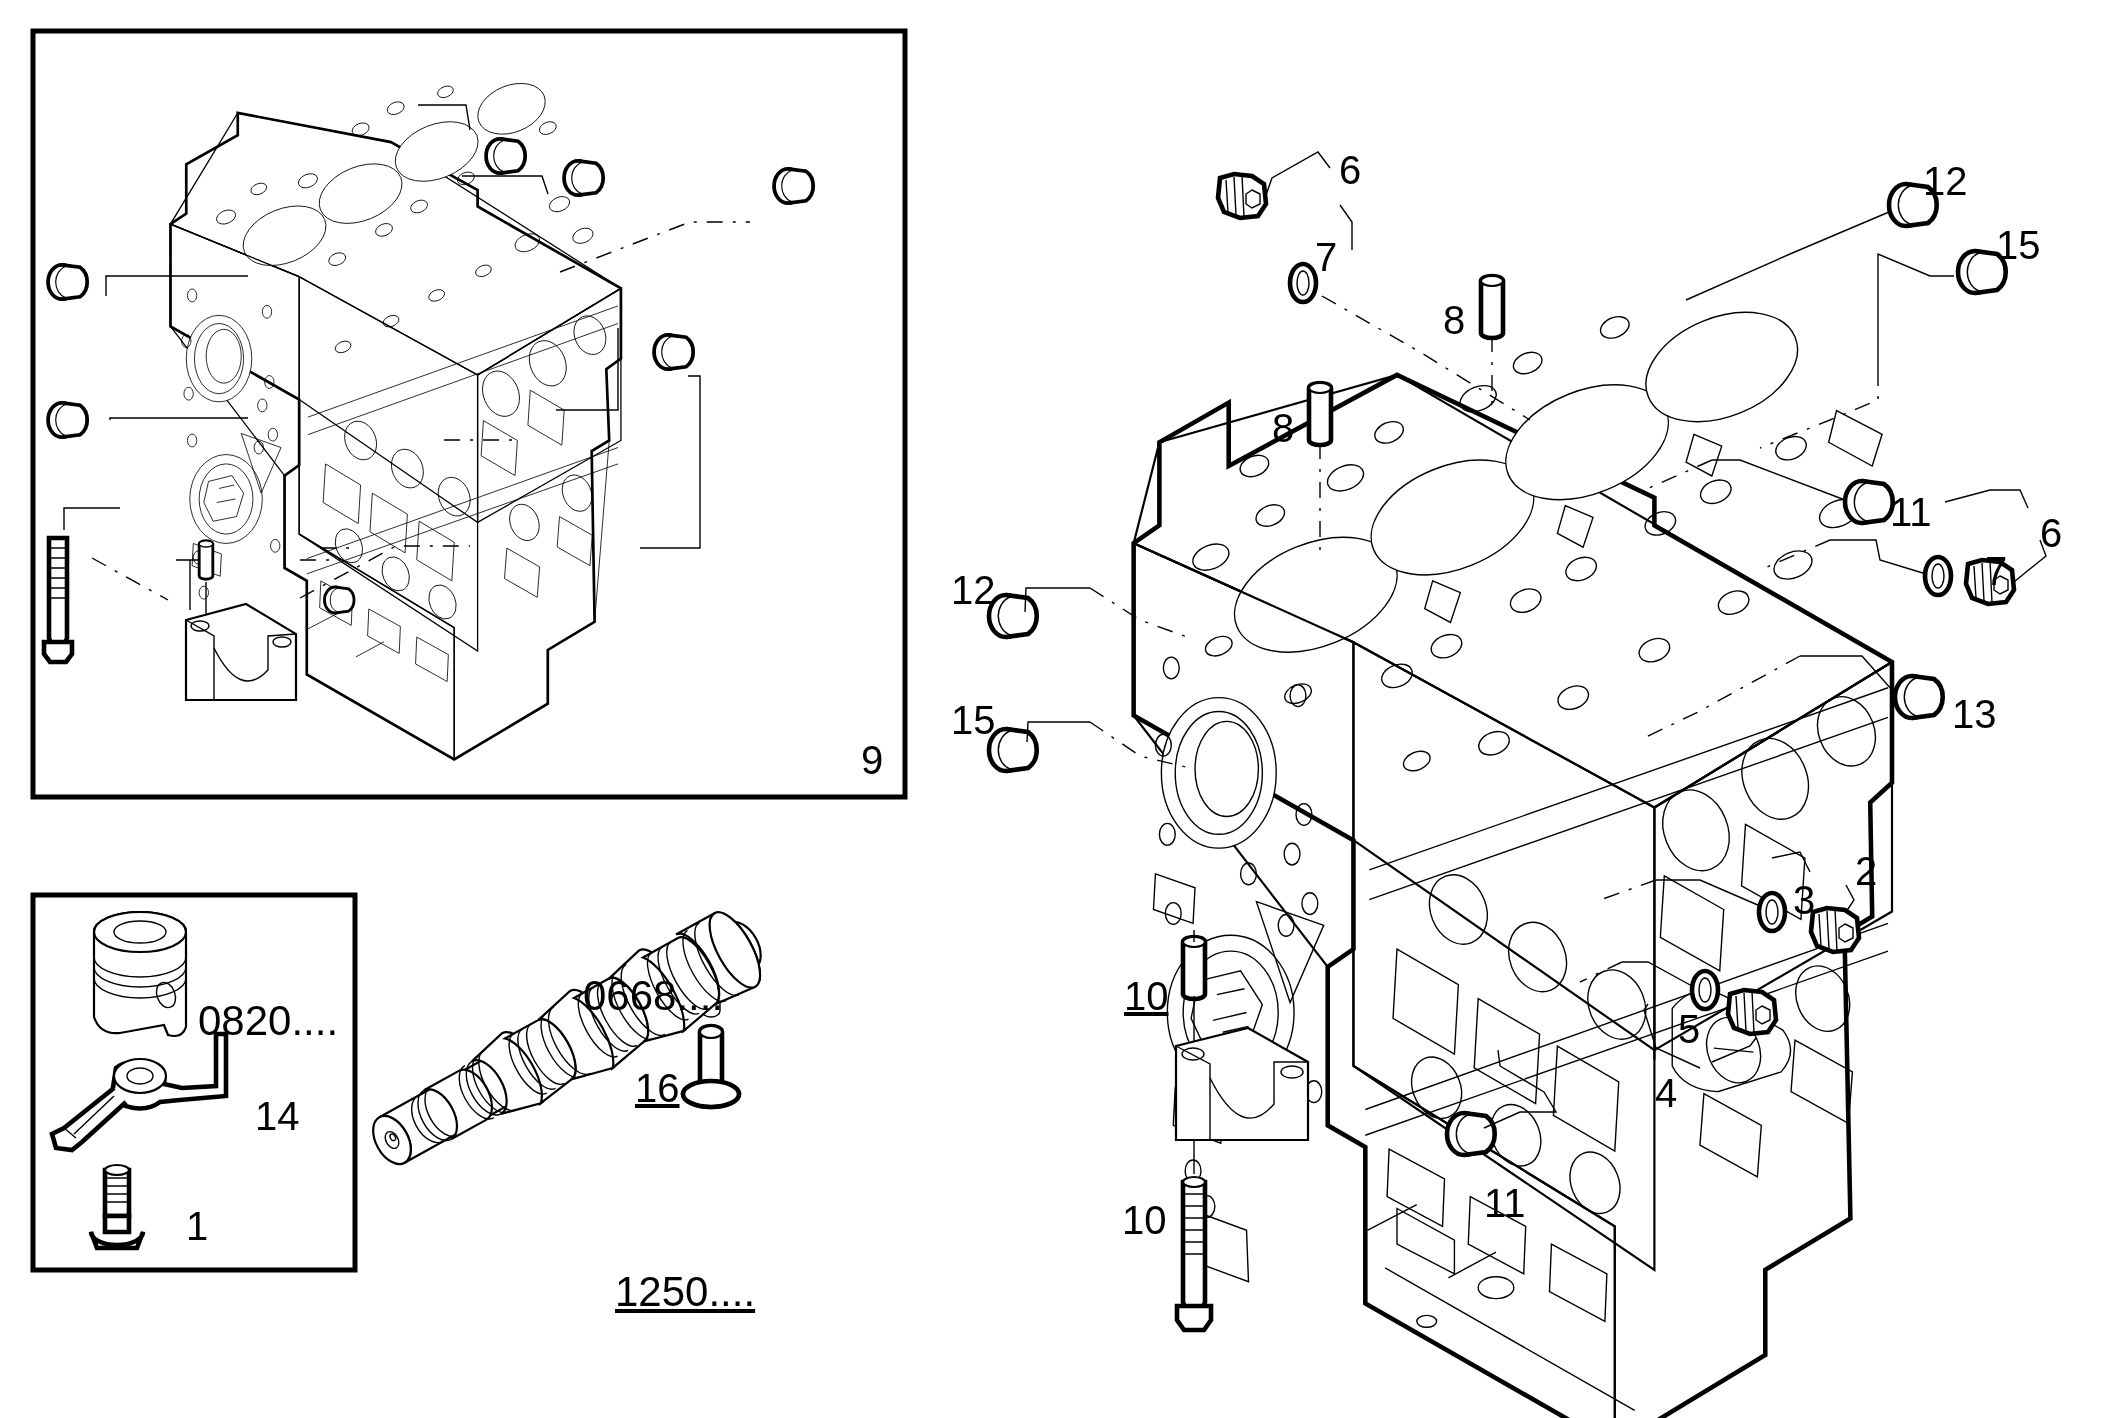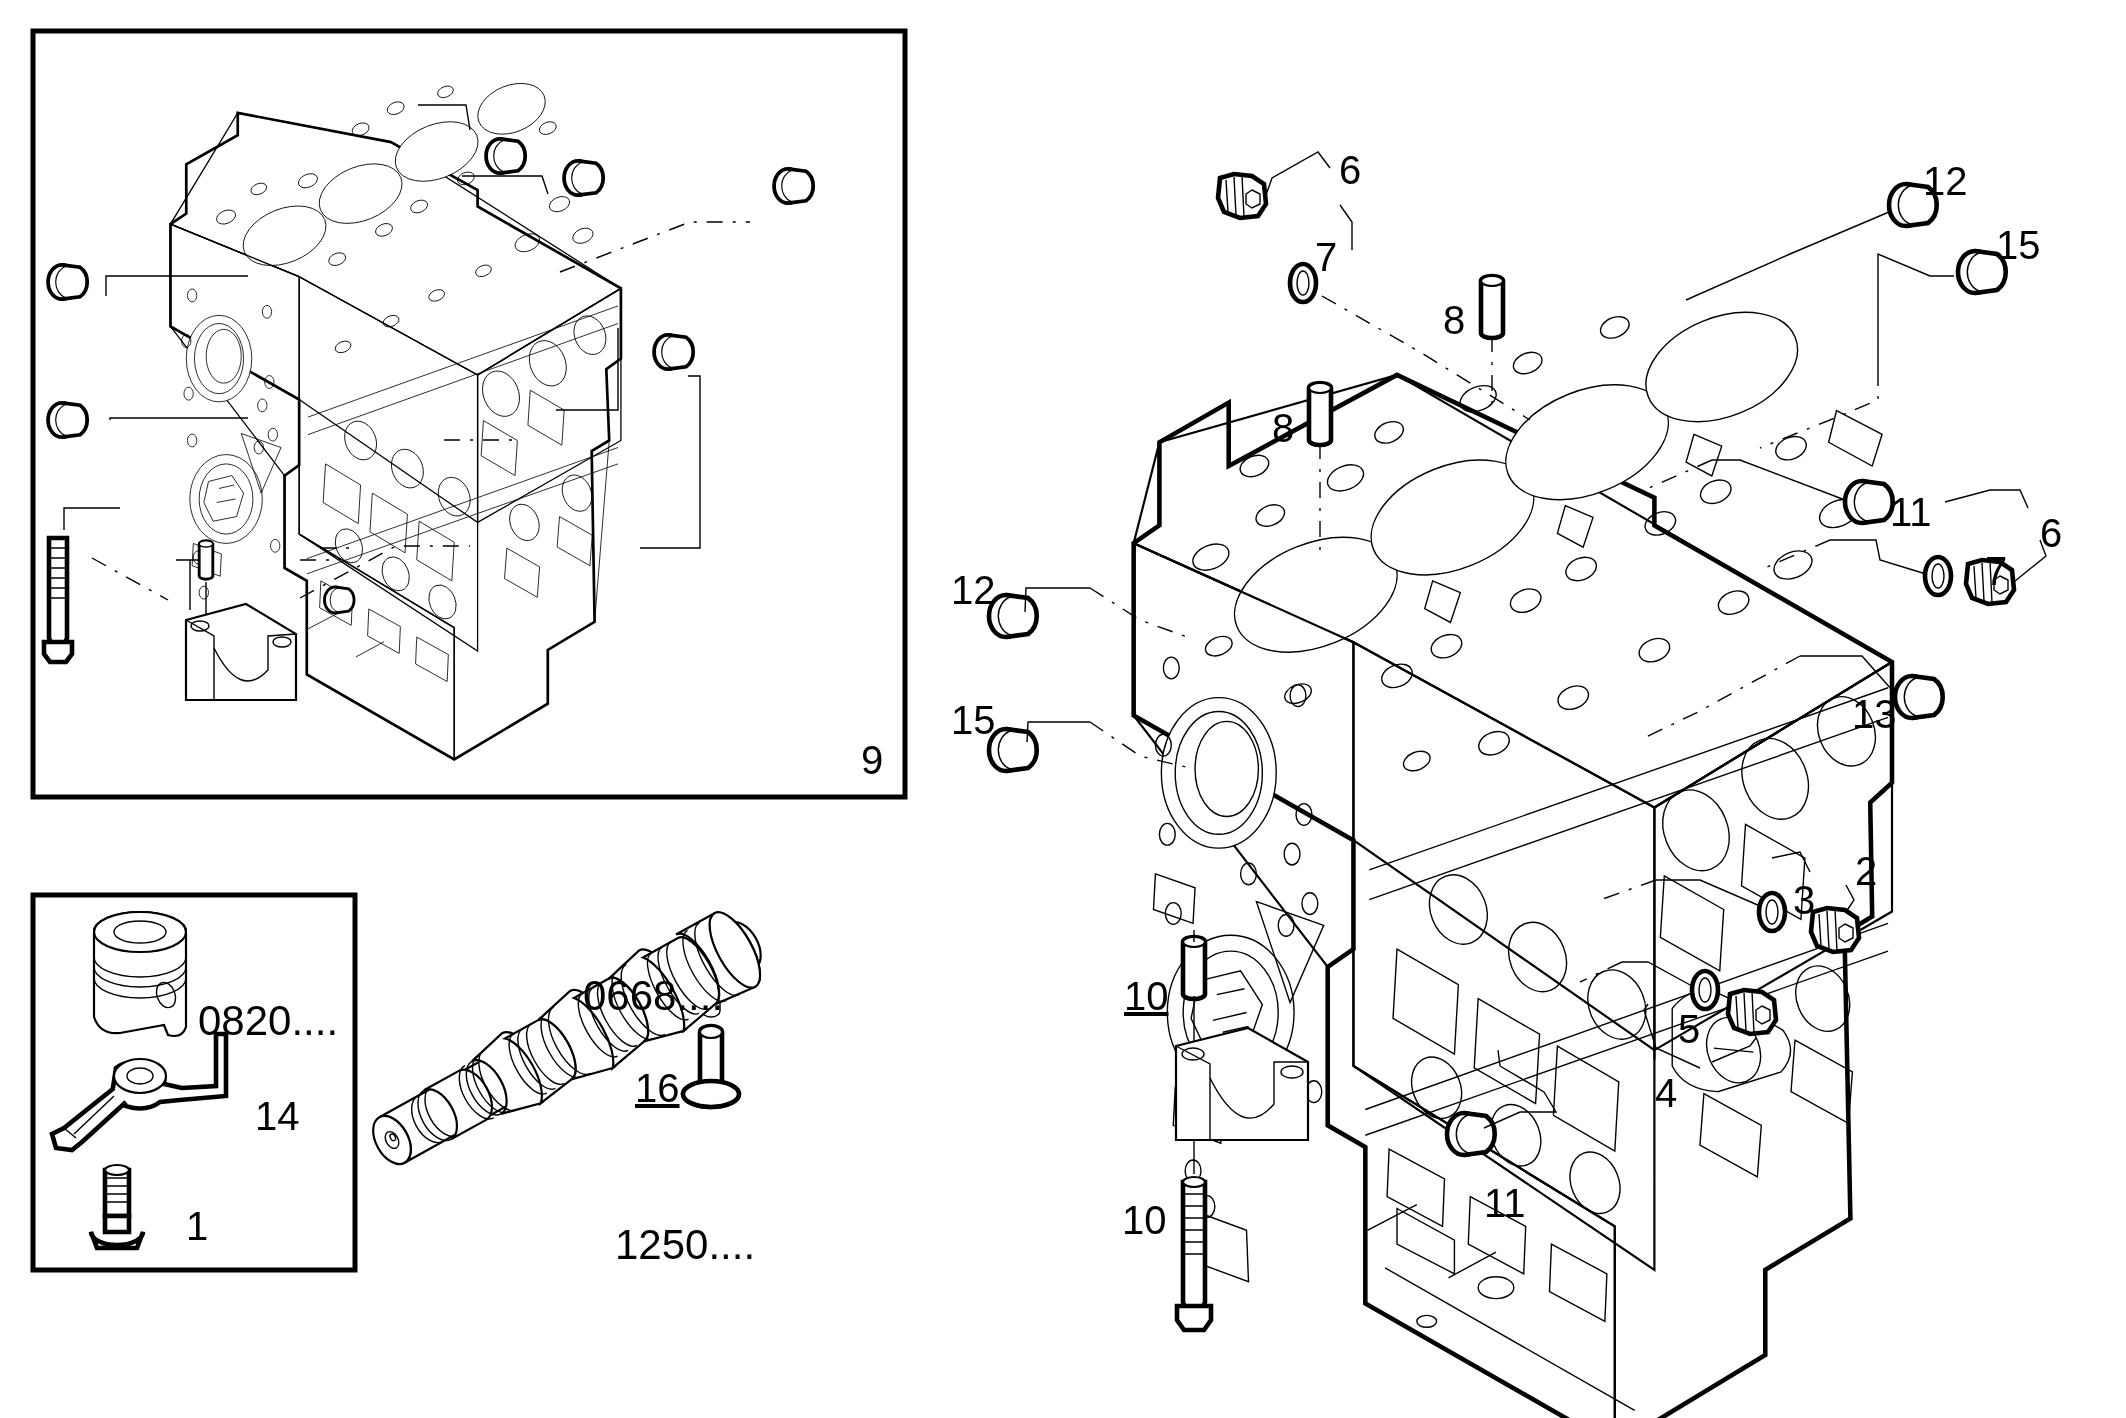--- a/index.html
+++ b/index.html
@@ -544,32 +544,32 @@
 
 </svg>
 
 <span class="boxlabel" style="left:861px;top:740px;">9</span>
 
 <span class="partno" style="left:198px;top:1000px;text-align:center;">0820....</span>
 <span class="callout" style="left:255px;top:1096px;">14</span>
 <span class="callout" style="left:186px;top:1206px;">1</span>
 <span class="partno" style="left:583px;top:975px;">0668....</span>
 <span class="callout" style="left:635px;top:1068px;text-decoration:underline;">16</span>
-<span class="partno" style="left:615px;top:1224px;">1250....</span>
+<span class="partno" style="left:615px;top:1271px;text-decoration:underline;">1250....</span>
 
 <span class="callout" style="left:1339px;top:150px;">6</span>
 <span class="callout" style="left:1315px;top:237px;">7</span>
 <span class="callout" style="left:1443px;top:300px;">8</span>
 <span class="callout" style="left:1272px;top:408px;">8</span>
 <span class="callout" style="left:1923px;top:161px;">12</span>
 <span class="callout" style="left:1996px;top:225px;">15</span>
 <span class="callout" style="left:1890px;top:492px;">11</span>
 <span class="callout" style="left:2040px;top:513px;">6</span>
 <span class="callout" style="left:1985px;top:551px;">7</span>
-<span class="callout" style="left:1852px;top:694px;">13</span>
+<span class="callout" style="left:1952px;top:694px;">13</span>
 <span class="callout" style="left:1855px;top:851px;">2</span>
 <span class="callout" style="left:1793px;top:880px;">3</span>
 <span class="callout" style="left:1678px;top:1009px;">5</span>
 <span class="callout" style="left:1655px;top:1073px;">4</span>
 <span class="callout" style="left:951px;top:570px;">12</span>
 <span class="callout" style="left:951px;top:700px;">15</span>
 <span class="callout" style="left:1124px;top:976px;text-decoration:underline;">10</span>
 <span class="callout" style="left:1122px;top:1200px;">10</span>
 <span class="callout" style="left:1484px;top:1183px;">11</span>
 

